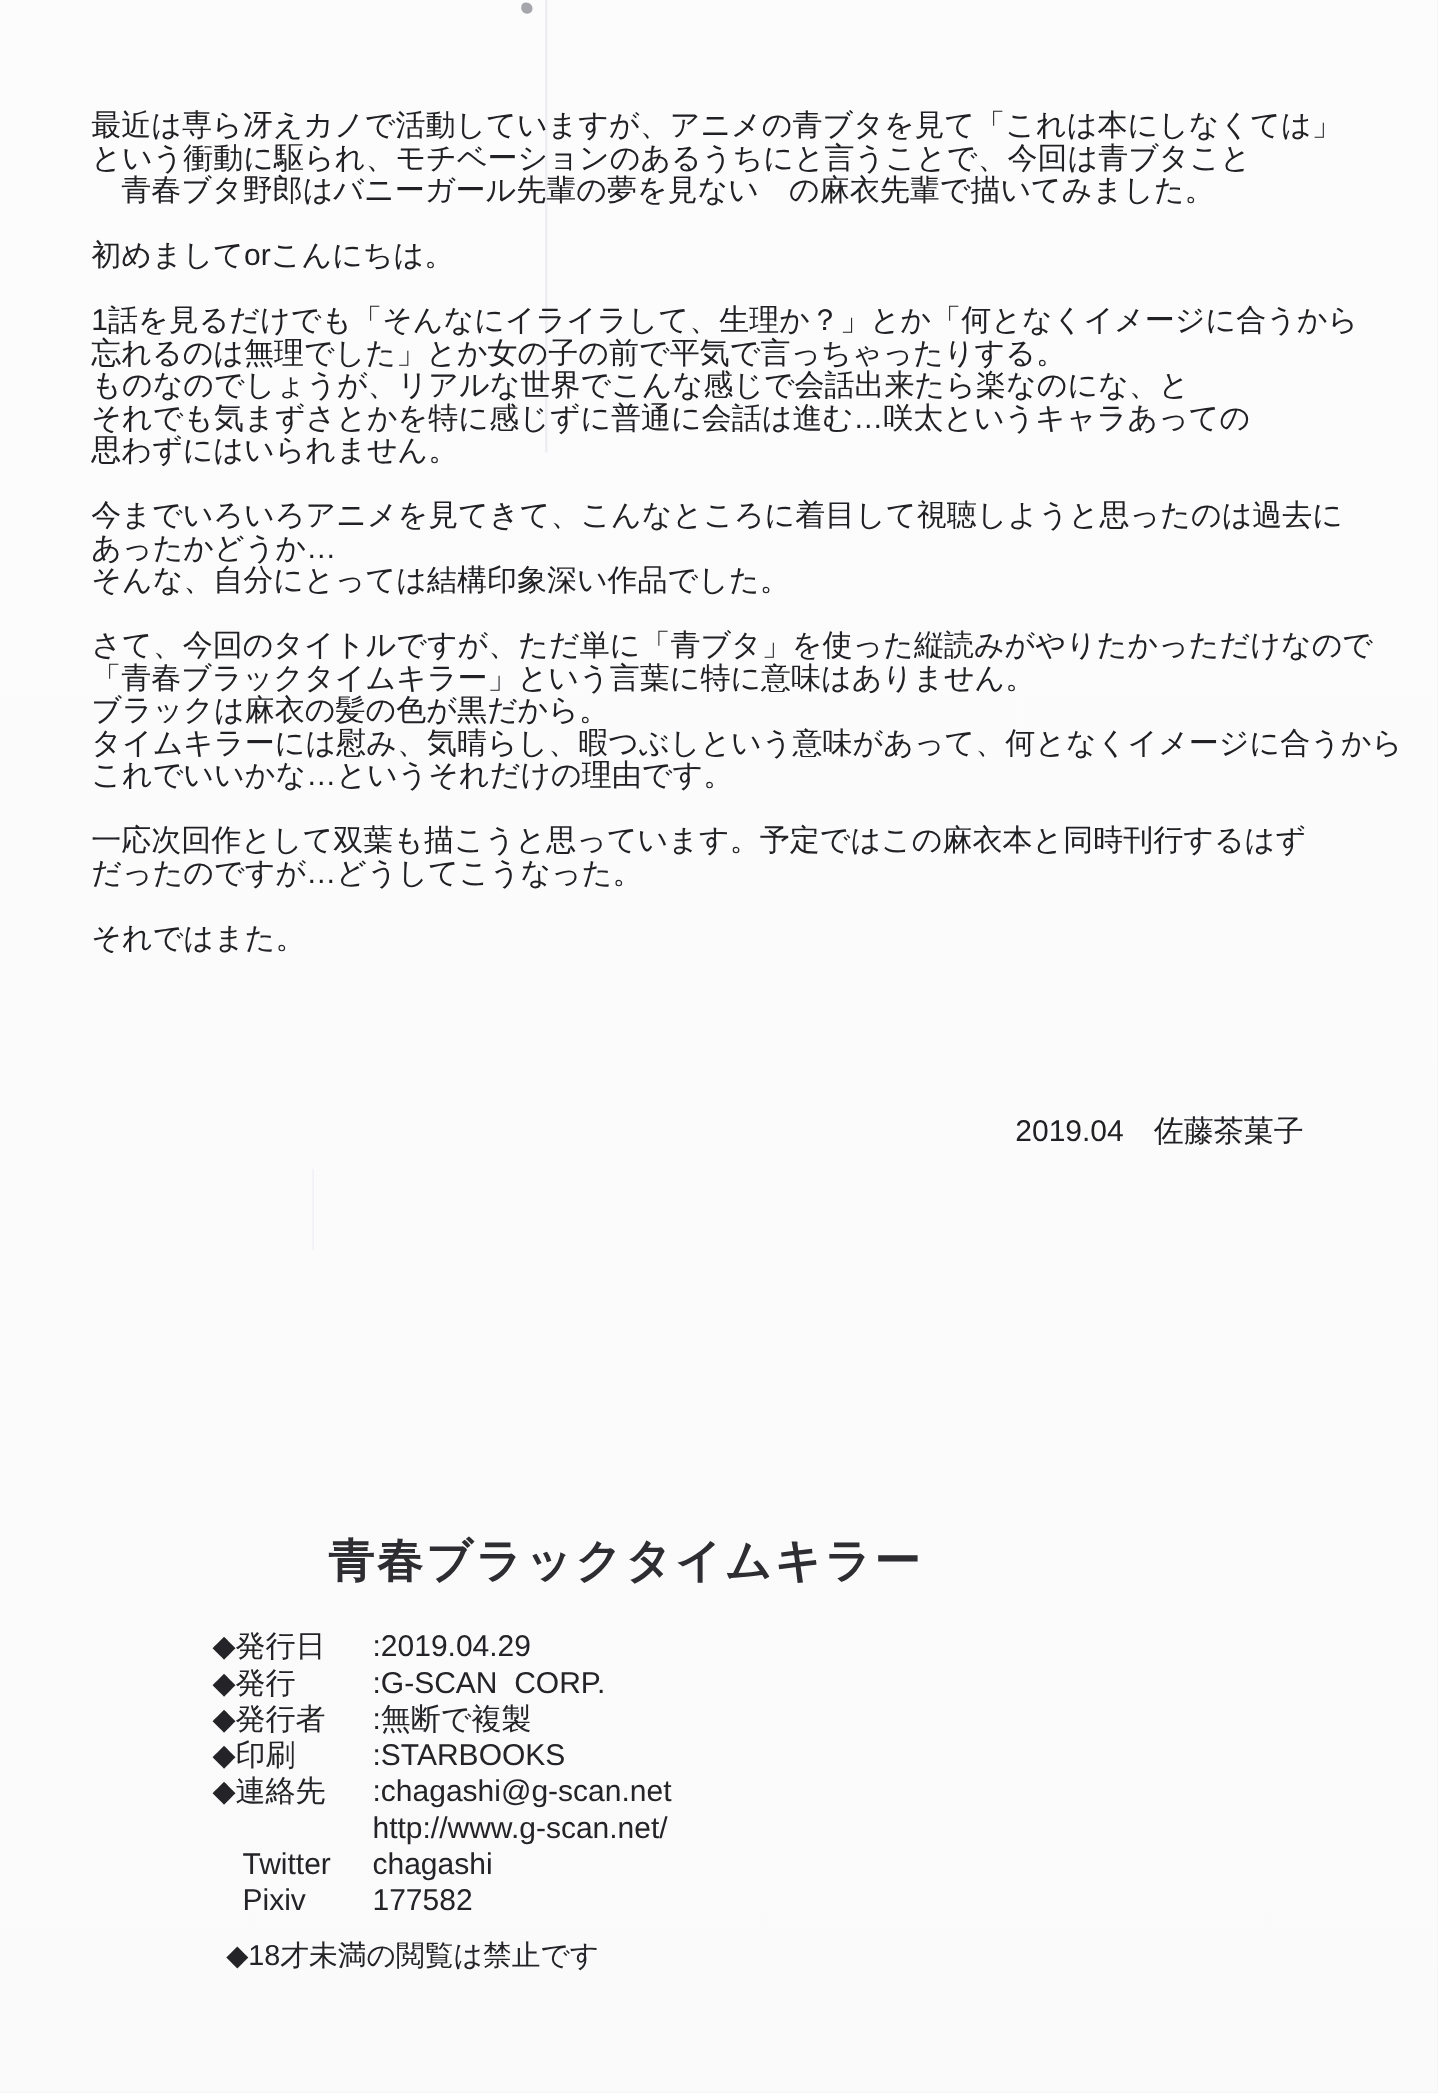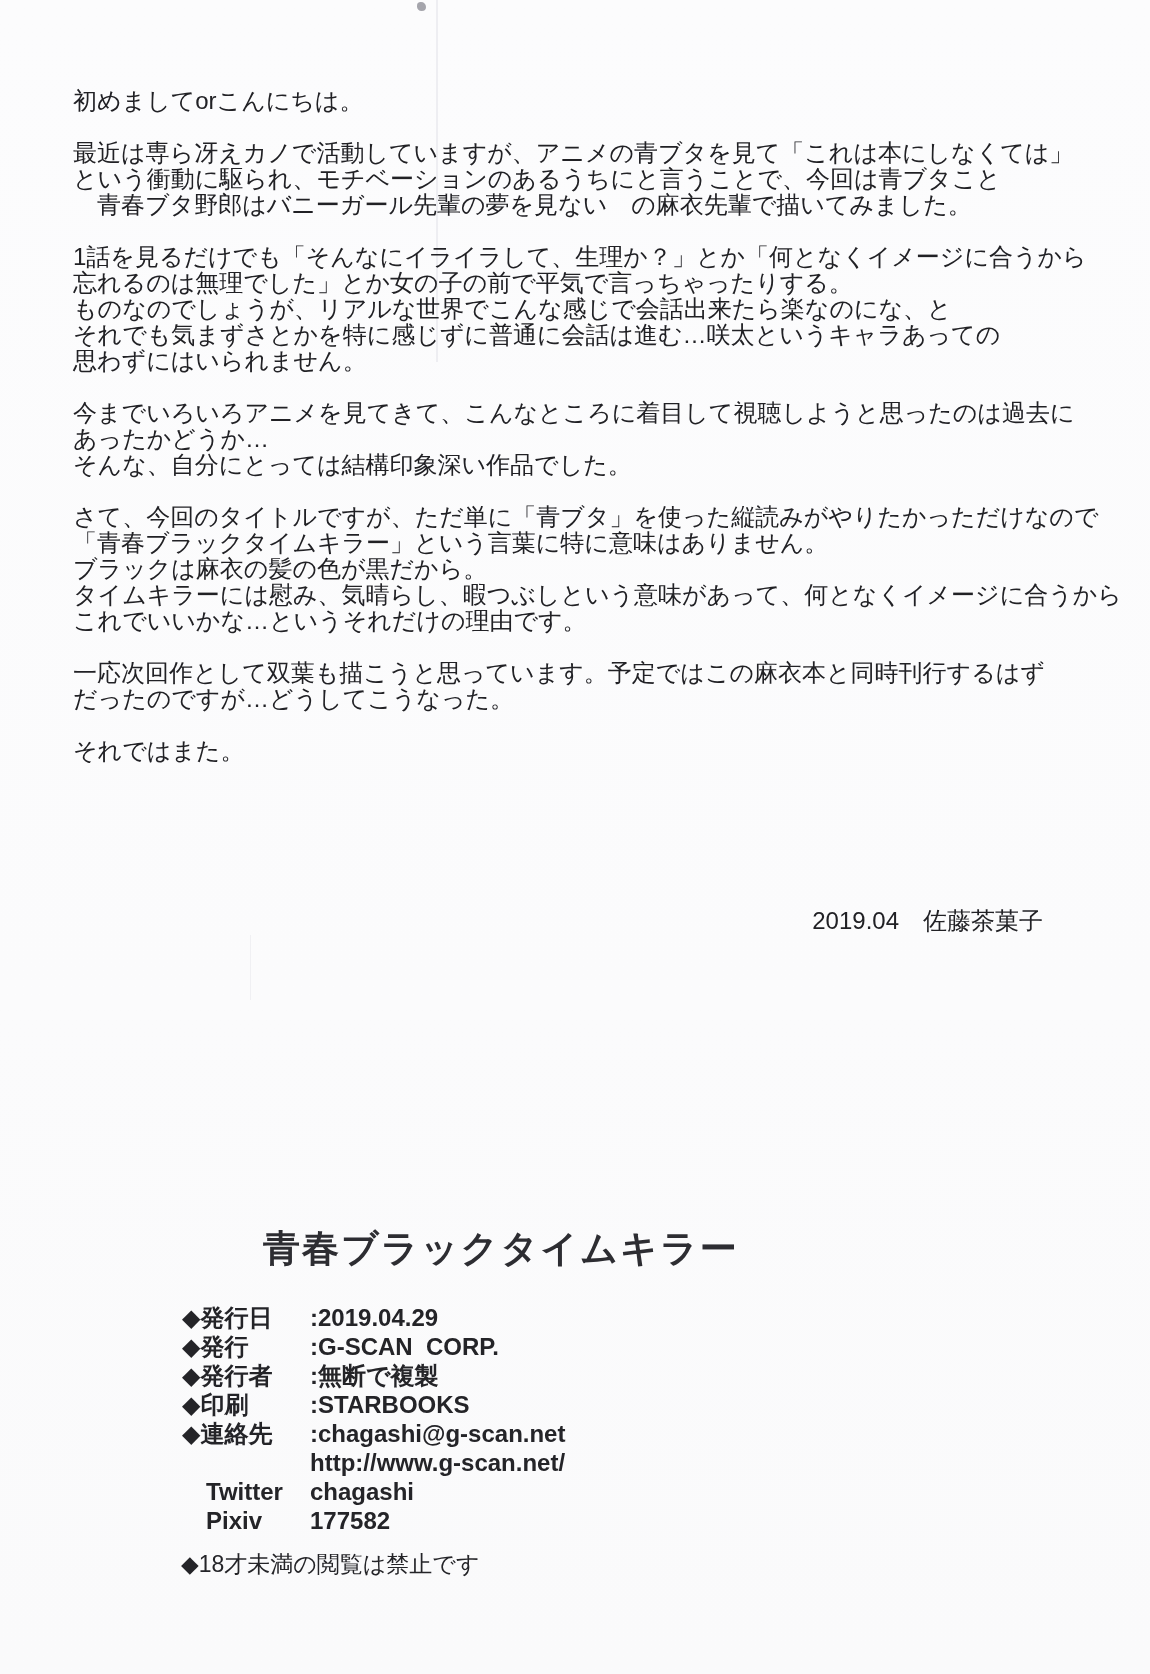--- a/index.html
+++ b/index.html
@@ -15,52 +15,52 @@
   }
   
   .scan-line{position:absolute;left:436px;top:0;width:2px;height:362px;background:#eeeef2;}
   .scan-line-2{position:absolute;left:250px;top:935px;width:1px;height:65px;background:#f0f0f3;}
   .scan-smudge{position:absolute;left:417px;top:2px;width:9px;height:9px;background:#95959d;border-radius:45% 60% 50% 55%;opacity:.85;}
   .scan-speck{position:absolute;left:891px;top:330px;width:5px;height:4px;background:#c9c9ce;border-radius:50%;}
   
   .body-text{position:absolute;left:73px;top:88px;width:990px;font-size:24px;line-height:26px;color:#212125;}
   .paragraph{margin:0 0 26px 0;}
   .line{white-space:pre;height:26px;overflow:visible;}
-  .signature{position:absolute;left:73px;top:889px;width:970px;text-align:right;font-size:24px;white-space:pre;color:#212125;margin-top:16px;}
+  .signature{position:absolute;left:73px;top:889px;width:970px;text-align:right;font-size:24px;white-space:pre;color:#212125;}
   
   .doujin-title{
     position:absolute;left:263px;top:1224px;
     font-size:37px;font-weight:bold;letter-spacing:2px;
     color:#2d2d32;white-space:pre;
   }
-  .colophon{position:absolute;left:182px;top:1303px;font-size:24px;color:#242428;font-weight:bold;}
+  .colophon{position:absolute;left:170px;top:1303px;font-size:24px;color:#242428;}
   .colophon-row{display:flex;height:29px;line-height:29px;}
   .colophon-label{width:128px;white-space:pre;flex:0 0 auto;}
   .colophon-value{white-space:pre;}
   .notices{position:absolute;left:181px;top:1550px;font-size:23px;line-height:28px;color:#242428;}
   .notice-line{white-space:pre;height:28px;}
 </style>
 </head>
 <body>
 
 <div class="page">
 
   <div class="scan-smudge"></div>
   <div class="scan-line"></div>
   <div class="scan-line-2"></div>
   <div class="scan-speck"></div>
 
   <div class="body-text">
       <div class="paragraph">
-        <div class="line">初めましてorこんにちは。</div>
-      </div>
-      <div class="paragraph">
         <div class="line">最近は専ら冴えカノで活動していますが、アニメの青ブタを見て「これは本にしなくては」</div>
         <div class="line">という衝動に駆られ、モチベーションのあるうちにと言うことで、今回は青ブタこと</div>
         <div class="line">　青春ブタ野郎はバニーガール先輩の夢を見ない　の麻衣先輩で描いてみました。</div>
+      </div>
+      <div class="paragraph">
+        <div class="line">初めましてorこんにちは。</div>
       </div>
       <div class="paragraph">
         <div class="line">1話を見るだけでも「そんなにイライラして、生理か？」とか「何となくイメージに合うから</div>
         <div class="line">忘れるのは無理でした」とか女の子の前で平気で言っちゃったりする。</div>
         <div class="line">ものなのでしょうが、リアルな世界でこんな感じで会話出来たら楽なのにな、と</div>
         <div class="line">それでも気まずさとかを特に感じずに普通に会話は進む…咲太というキャラあっての</div>
         <div class="line">思わずにはいられません。</div>
       </div>
       <div class="paragraph">
         <div class="line">今までいろいろアニメを見てきて、こんなところに着目して視聴しようと思ったのは過去に</div>

